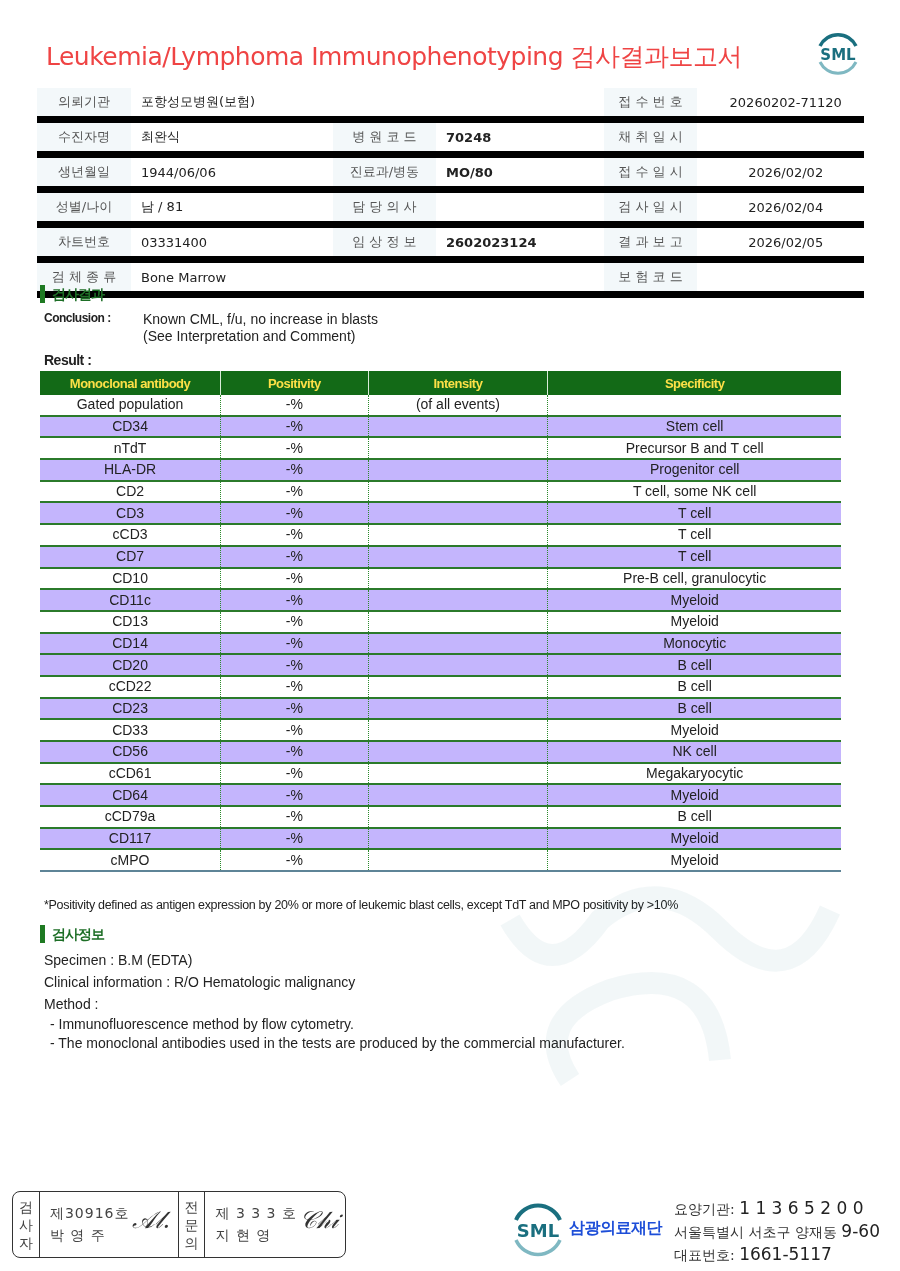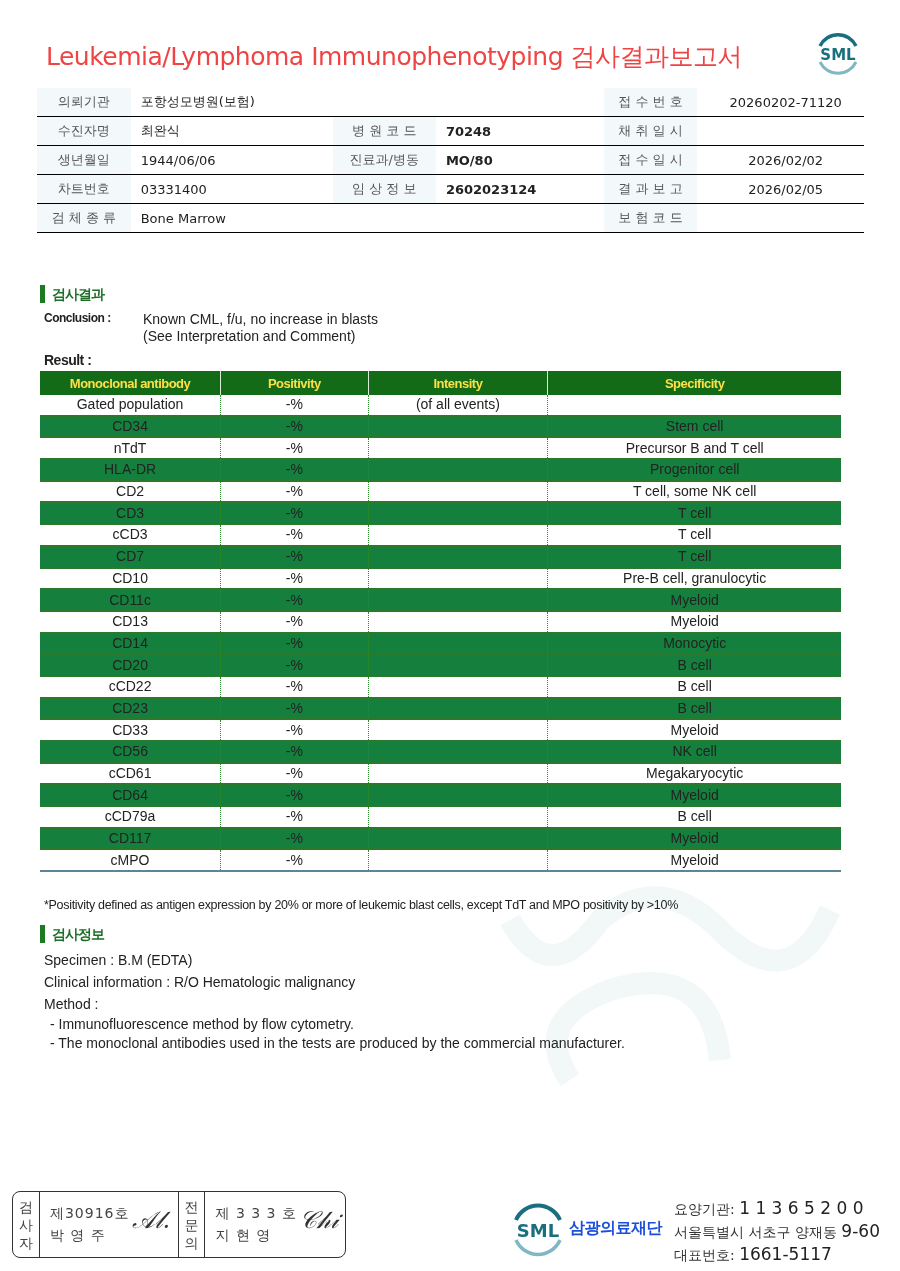--- a/index.html
+++ b/index.html
@@ -5,42 +5,42 @@
   html, body { margin:0; padding:0; background:#fff; }
   body { width:900px; height:1271px; position:relative; overflow:hidden;
          font-family:"Liberation Sans", "DejaVu Sans", sans-serif; color:#222; }
   .title { position:absolute; left:46px; top:40px; font-size:25px; color:#ef4444;
            font-family:"DejaVu Sans", sans-serif; letter-spacing:-0.5px; }
   .logo-top { position:absolute; left:812px; top:28px; width:52px; height:50px; }
   .logo-top svg { width:52px; height:50px; }
 
   table.info { position:absolute; left:37px; top:88px; width:827px; border-collapse:collapse;
                font-size:13px; font-family:"DejaVu Sans", sans-serif; }
-  table.info td { height:28px; padding:0; border-bottom:1px solid #000000;margin-top:45px; }
+  table.info td { height:28px; padding:0; border-bottom:7px solid #000000;margin-top:45px; }
   table.info td.lbl { background:#f3f8fa; color:#555; text-align:center; }
   table.info td.val { padding-left:10px; color:#222; }
   td.c1 { width:100px; } td.c2 { width:201px; } td.c3 { width:100px; }
   td.c4 { width:163px;font-weight:bold; } td.c5 { width:100px; } td.c6 { width:163px;text-align:center; }
 
   .sec-head { position:absolute; left:40px; font-size:14px; font-weight:bold; color:#1d6e26;
               font-family:"DejaVu Sans", sans-serif; padding-left:7px; border-left:5px solid #1e7a22;
               line-height:18px; letter-spacing:-1px; }
   .concl-lbl { position:absolute; left:44px; top:311px; font-size:12px; font-weight:bold; letter-spacing:-0.5px; }
   .concl-txt { position:absolute; left:143px; top:311px; font-size:14px; line-height:17px; }
   .result-lbl { position:absolute; left:44px; top:352px; font-size:14px; font-weight:bold; letter-spacing:-0.5px; }
 
   table.res { position:absolute; left:40px; top:371px; width:801px; border-collapse:collapse;
               font-size:14px; }
   table.res th { background:#136a17; color:#fde047; font-size:13px; font-weight:bold; height:22px;
                  border-left:1px solid #d9ecd9; letter-spacing:-0.5px; }
   table.res th:first-child { border-left:none; }
   table.res td { height:19.7px; padding:0; text-align:center; border-bottom:2px solid #2b7a2b;
                  border-left:1px dotted #2b8a2b; line-height:19px; }
   table.res td:first-child { border-left:none; }
-  table.res tr.alt td { background:#15803d; }
+  table.res tr.alt td { background:#c4b5fd; }
   table.res tr.last td { border-bottom:2px solid #5e8497; }
   .w1 { width:180px; } .w2 { width:146px; } .w3 { width:179px; } .w4 { width:294px; }
 
   .footnote { position:absolute; left:44px; top:898px; font-size:12.5px; letter-spacing:-0.3px; }
   .info-line { position:absolute; left:44px; font-size:14px; }
   .method-item { position:absolute; left:50px; font-size:14px; }
 
   .sign-box { position:absolute; left:12px; top:1191px; width:332px; height:65px;
               border:1px solid #333; border-radius:8px; display:flex; font-family:"DejaVu Sans", sans-serif; }
   .sign-v { width:26px; border-right:1px solid #333; display:flex; flex-direction:column;
@@ -88,20 +88,28 @@
         <td class="lbl c5">채 취 일 시</td>
         <td class="val c6"></td>
       </tr>
       <tr>
         <td class="lbl c1">생년월일</td>
         <td class="val c2">1944/06/06</td>
         <td class="lbl c3">진료과/병동</td>
         <td class="val c4">MO/80</td>
         <td class="lbl c5">접 수 일 시</td>
         <td class="val c6">2026/02/02</td>
+      </tr>
+      <tr>
+        <td class="lbl c1">성별/나이</td>
+        <td class="val c2">남 / 81</td>
+        <td class="lbl c3">담 당 의 사</td>
+        <td class="val c4"></td>
+        <td class="lbl c5">검 사 일 시</td>
+        <td class="val c6">2026/02/04</td>
       </tr>
       <tr>
         <td class="lbl c1">차트번호</td>
         <td class="val c2">03331400</td>
         <td class="lbl c3">임 상 정 보</td>
         <td class="val c4">2602023124</td>
         <td class="lbl c5">결 과 보 고</td>
         <td class="val c6">2026/02/05</td>
       </tr>
       <tr>

